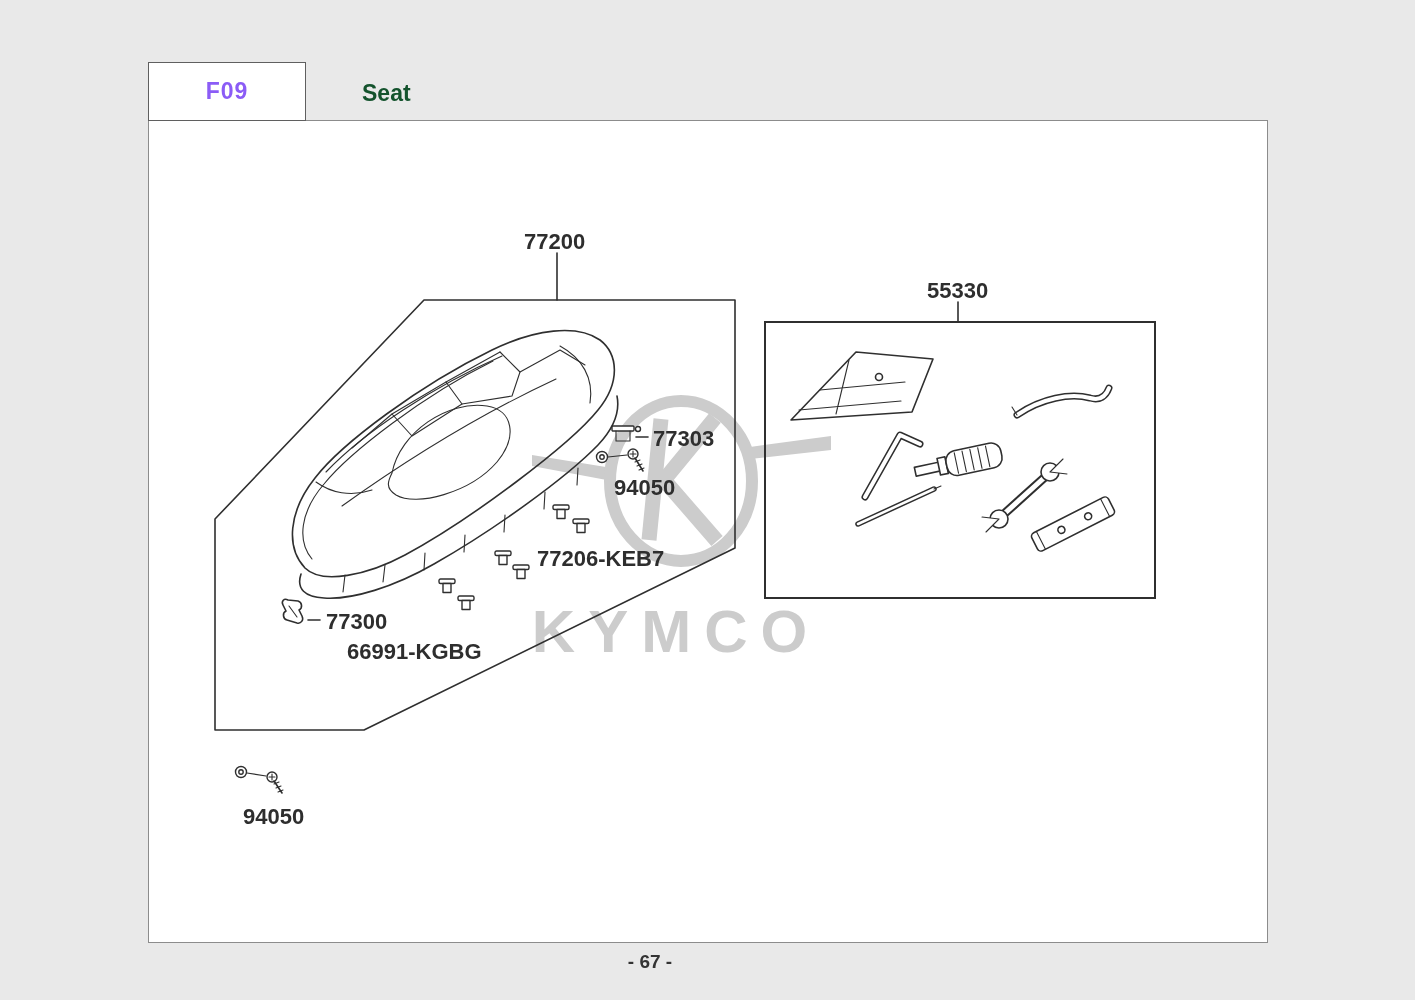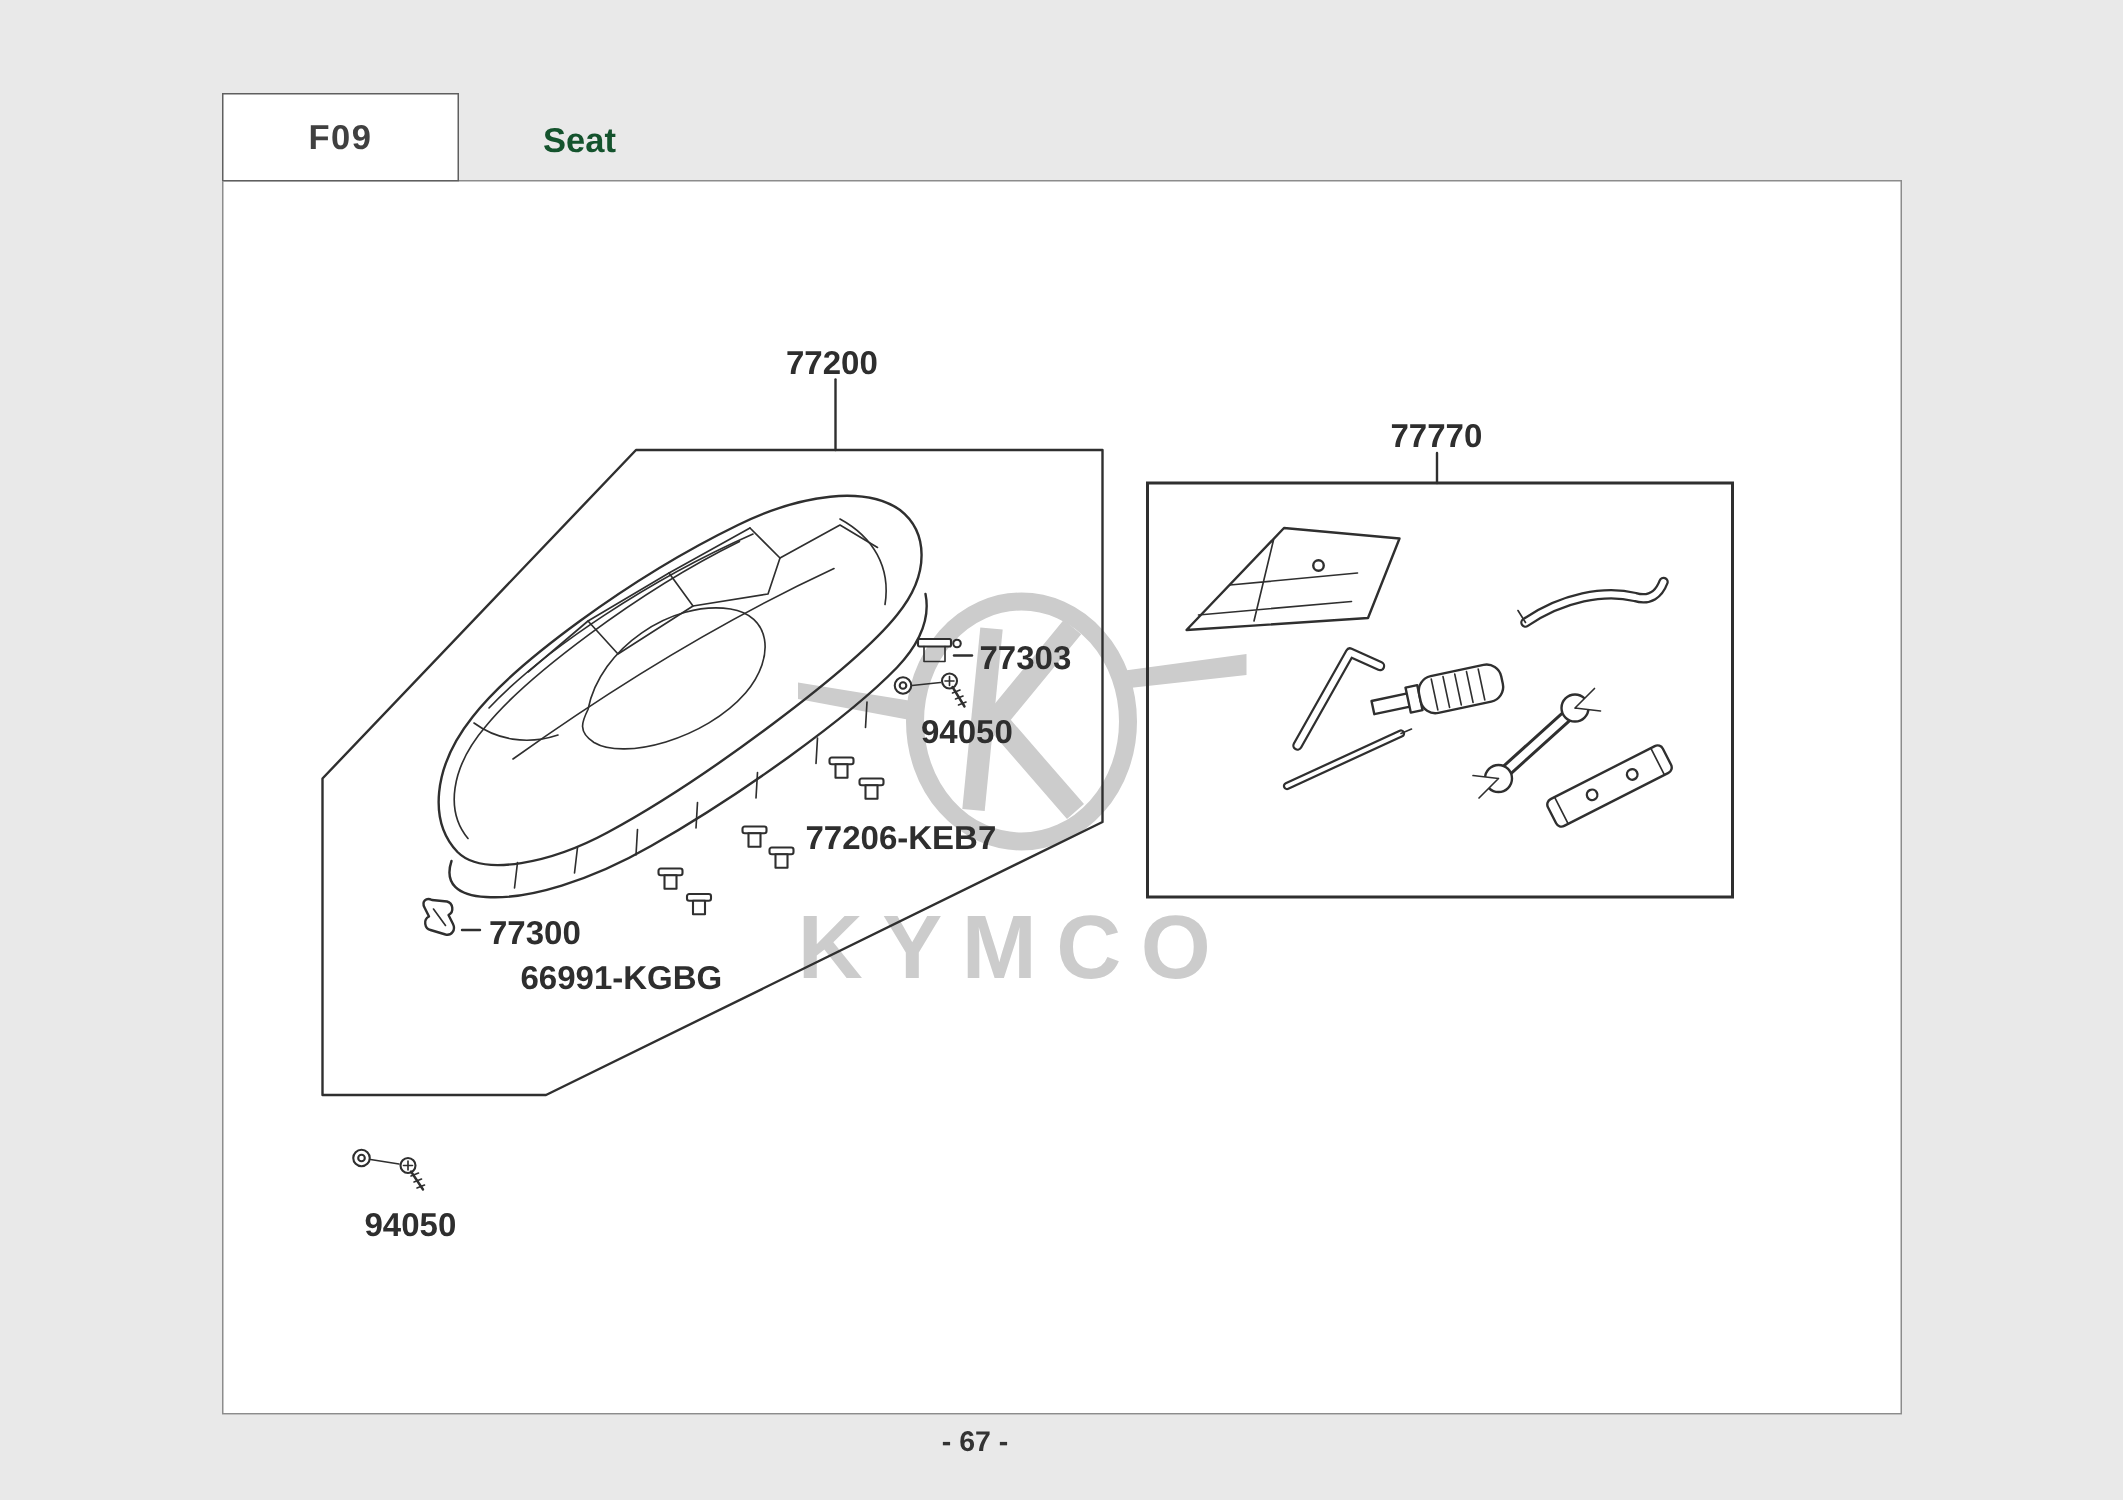--- a/index.html
+++ b/index.html
@@ -15,21 +15,21 @@
     width:1120px; height:823px;
     background:#ffffff;
     border:1px solid #8c8c8c;
   }
   .code-box {
     position:absolute; left:148px; top:62px;
     width:158px; height:59px;
     background:#ffffff;
     border:1px solid #5f5f5f;
     display:flex; align-items:center; justify-content:center;
-    font-size:23px; font-weight:bold; color:#404040;
+    font-size:23px; font-weight:bold; color:#8b5cf6;
     letter-spacing:1px;
   }
   .section-title {
     position:absolute; left:362px; top:80px;
     font-size:23px; font-weight:bold; color:#14532d;
   }
   .page-number {
     position:absolute; left:0; top:951px; width:1300px;
     text-align:center;
     font-size:19px; font-weight:bold; color:#333333;
@@ -213,21 +213,21 @@
       <circle class="ln" cx="0" cy="0" r="2.2"></circle>
       <path class="s thin" d="M 6 1 L 25 4"></path>
       <circle class="ln" cx="31" cy="5" r="5"></circle>
       <path class="s thin" d="M 28 5 L 34 5 M 31 2 L 31 8"></path>
       <path class="s" d="M 33 9 L 41 21"></path>
       <path class="s thin" d="M 33 12 L 38 10 M 35 16 L 40 14 M 37 20 L 42 18"></path>
     </g>
   </svg>
 
   <div class="part-label" style="left:524px; top:231px;">77200</div>
-  <div class="part-label" style="left:927px; top:280px;">77770</div>
+  <div class="part-label" style="left:927px; top:280px;">55330</div>
   <div class="part-label" style="left:653px; top:428px;">77303</div>
   <div class="part-label" style="left:614px; top:477px;">94050</div>
   <div class="part-label" style="left:537px; top:538px;margin-top:10px;">77206-KEB7</div>
   <div class="part-label" style="left:326px; top:611px;">77300</div>
   <div class="part-label" style="left:347px; top:641px;">66991-KGBG</div>
   <div class="part-label" style="left:243px; top:806px;">94050</div>
 
   <div class="page-number">- 67 -</div>
 
 </div>

